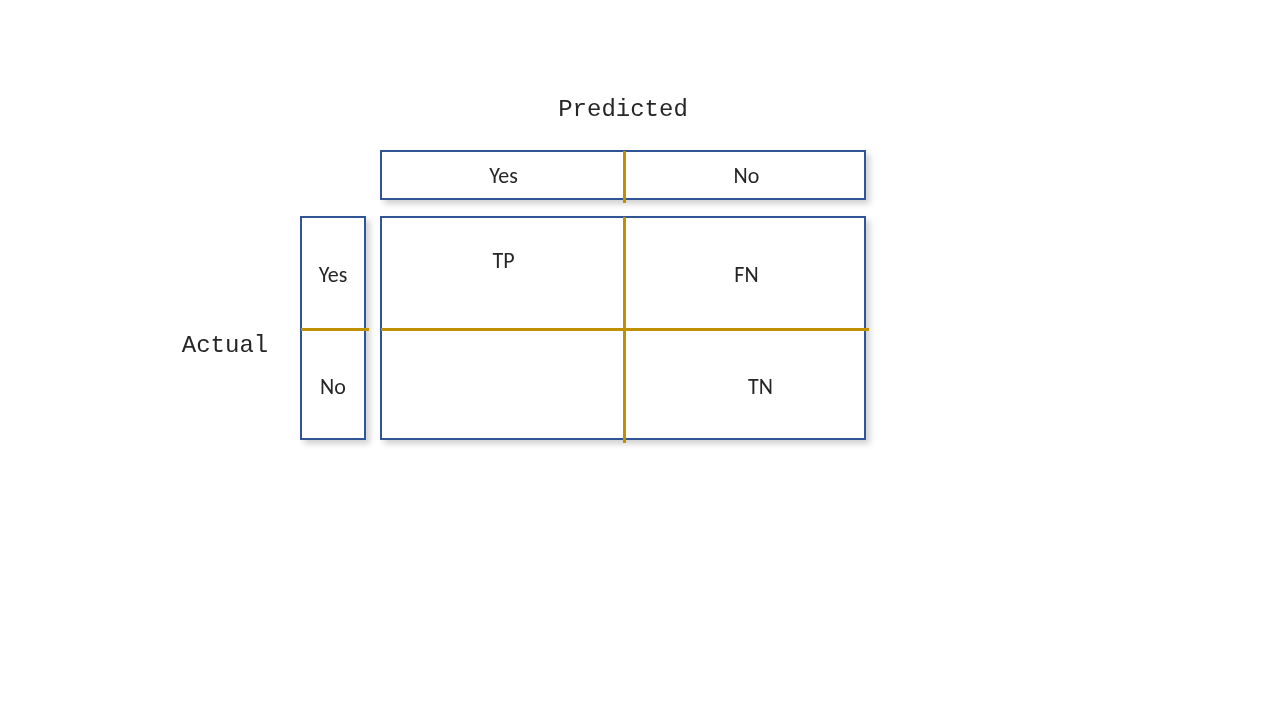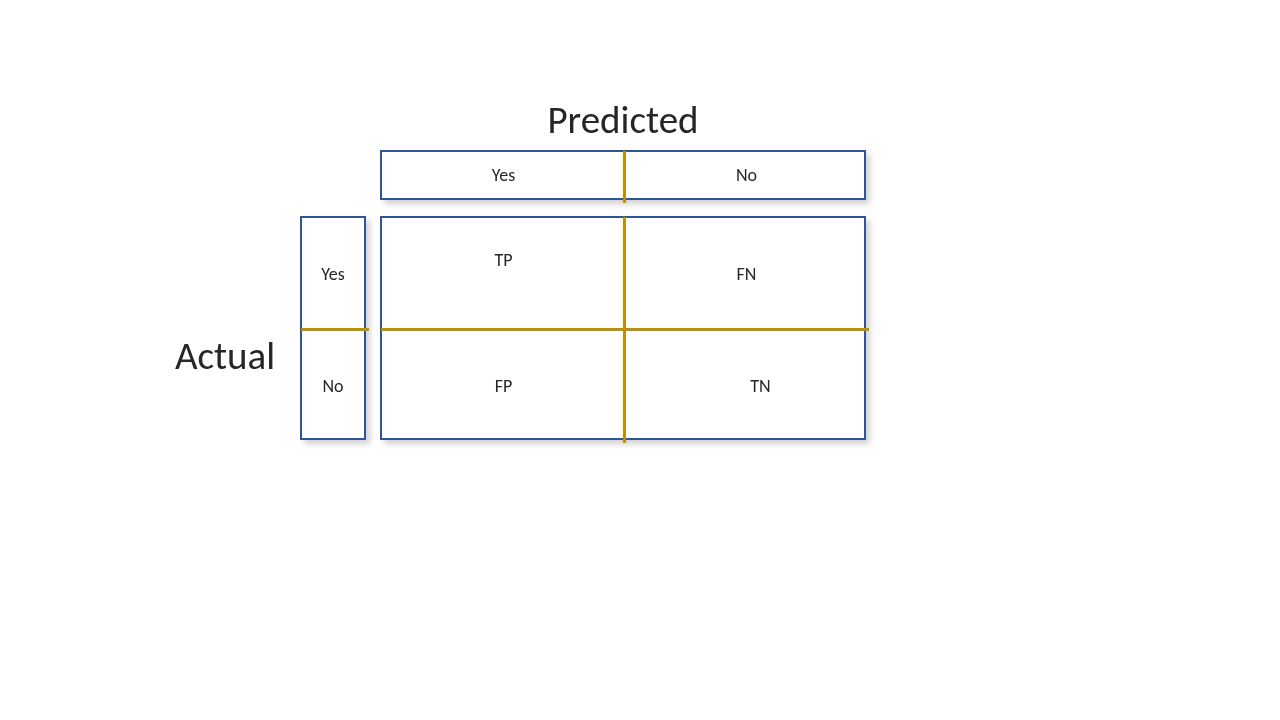--- a/index.html
+++ b/index.html
@@ -5,26 +5,27 @@
     * { box-sizing: border-box; margin: 0; padding: 0; }
     body {
       width: 1280px;
       height: 720px;
       background: #ffffff;
       font-family: "Calibri", "Segoe UI", Arial, sans-serif;
       position: relative;
     }
     .wrap { position: absolute; }
     .label-heading {
-      font-size: 39px;
+      font-size: 24px;
       color: #262626;
       text-align: center;
+      font-family: Liberation Mono, monospace;
     }
     .cell-text {
-      font-size: 18px;
+      font-size: 22px;
       color: #262626;
       text-align: right;
       display: flex;
       align-items: center;
       justify-content: center;
       width: 100%;
       height: 100%;
     }
     .box {
       background: #ffffff;
@@ -58,18 +59,17 @@
 <div class="box" style="left:300px; top:216px; width:66px; height:224px;">
   <div style="position:absolute; left:0; top:0; width:100%; height:112px;" class="cell-text">Yes</div>
   <div style="position:absolute; left:0; top:112px; width:100%; height:112px;" class="cell-text">No</div>
 
   <div class="divider" style="left:-1px; top:110px; width:68px; height:3px;"></div>
 </div>
 
 <div class="box" style="left:380px; top:216px; width:486px; height:224px;">
   <div style="position:absolute; left:0; top:0; width:243px; height:84px;" class="cell-text">TP</div>
   <div style="position:absolute; left:243px; top:0; width:243px; height:112px;" class="cell-text">FN</div>
-  <div style="position:absolute; left:0; top:112px; width:243px; height:112px;" class="cell-text">FP</div>
   <div style="position:absolute; left:257px; top:112px; width:243px; height:112px;" class="cell-text">TN</div>
 
   <div class="divider" style="left:241px; top:-1px; width:3px; height:226px;"></div>
   <div class="divider" style="left:-1px; top:110px; width:488px; height:3px;"></div>
 </div>
 
 </body></html>

